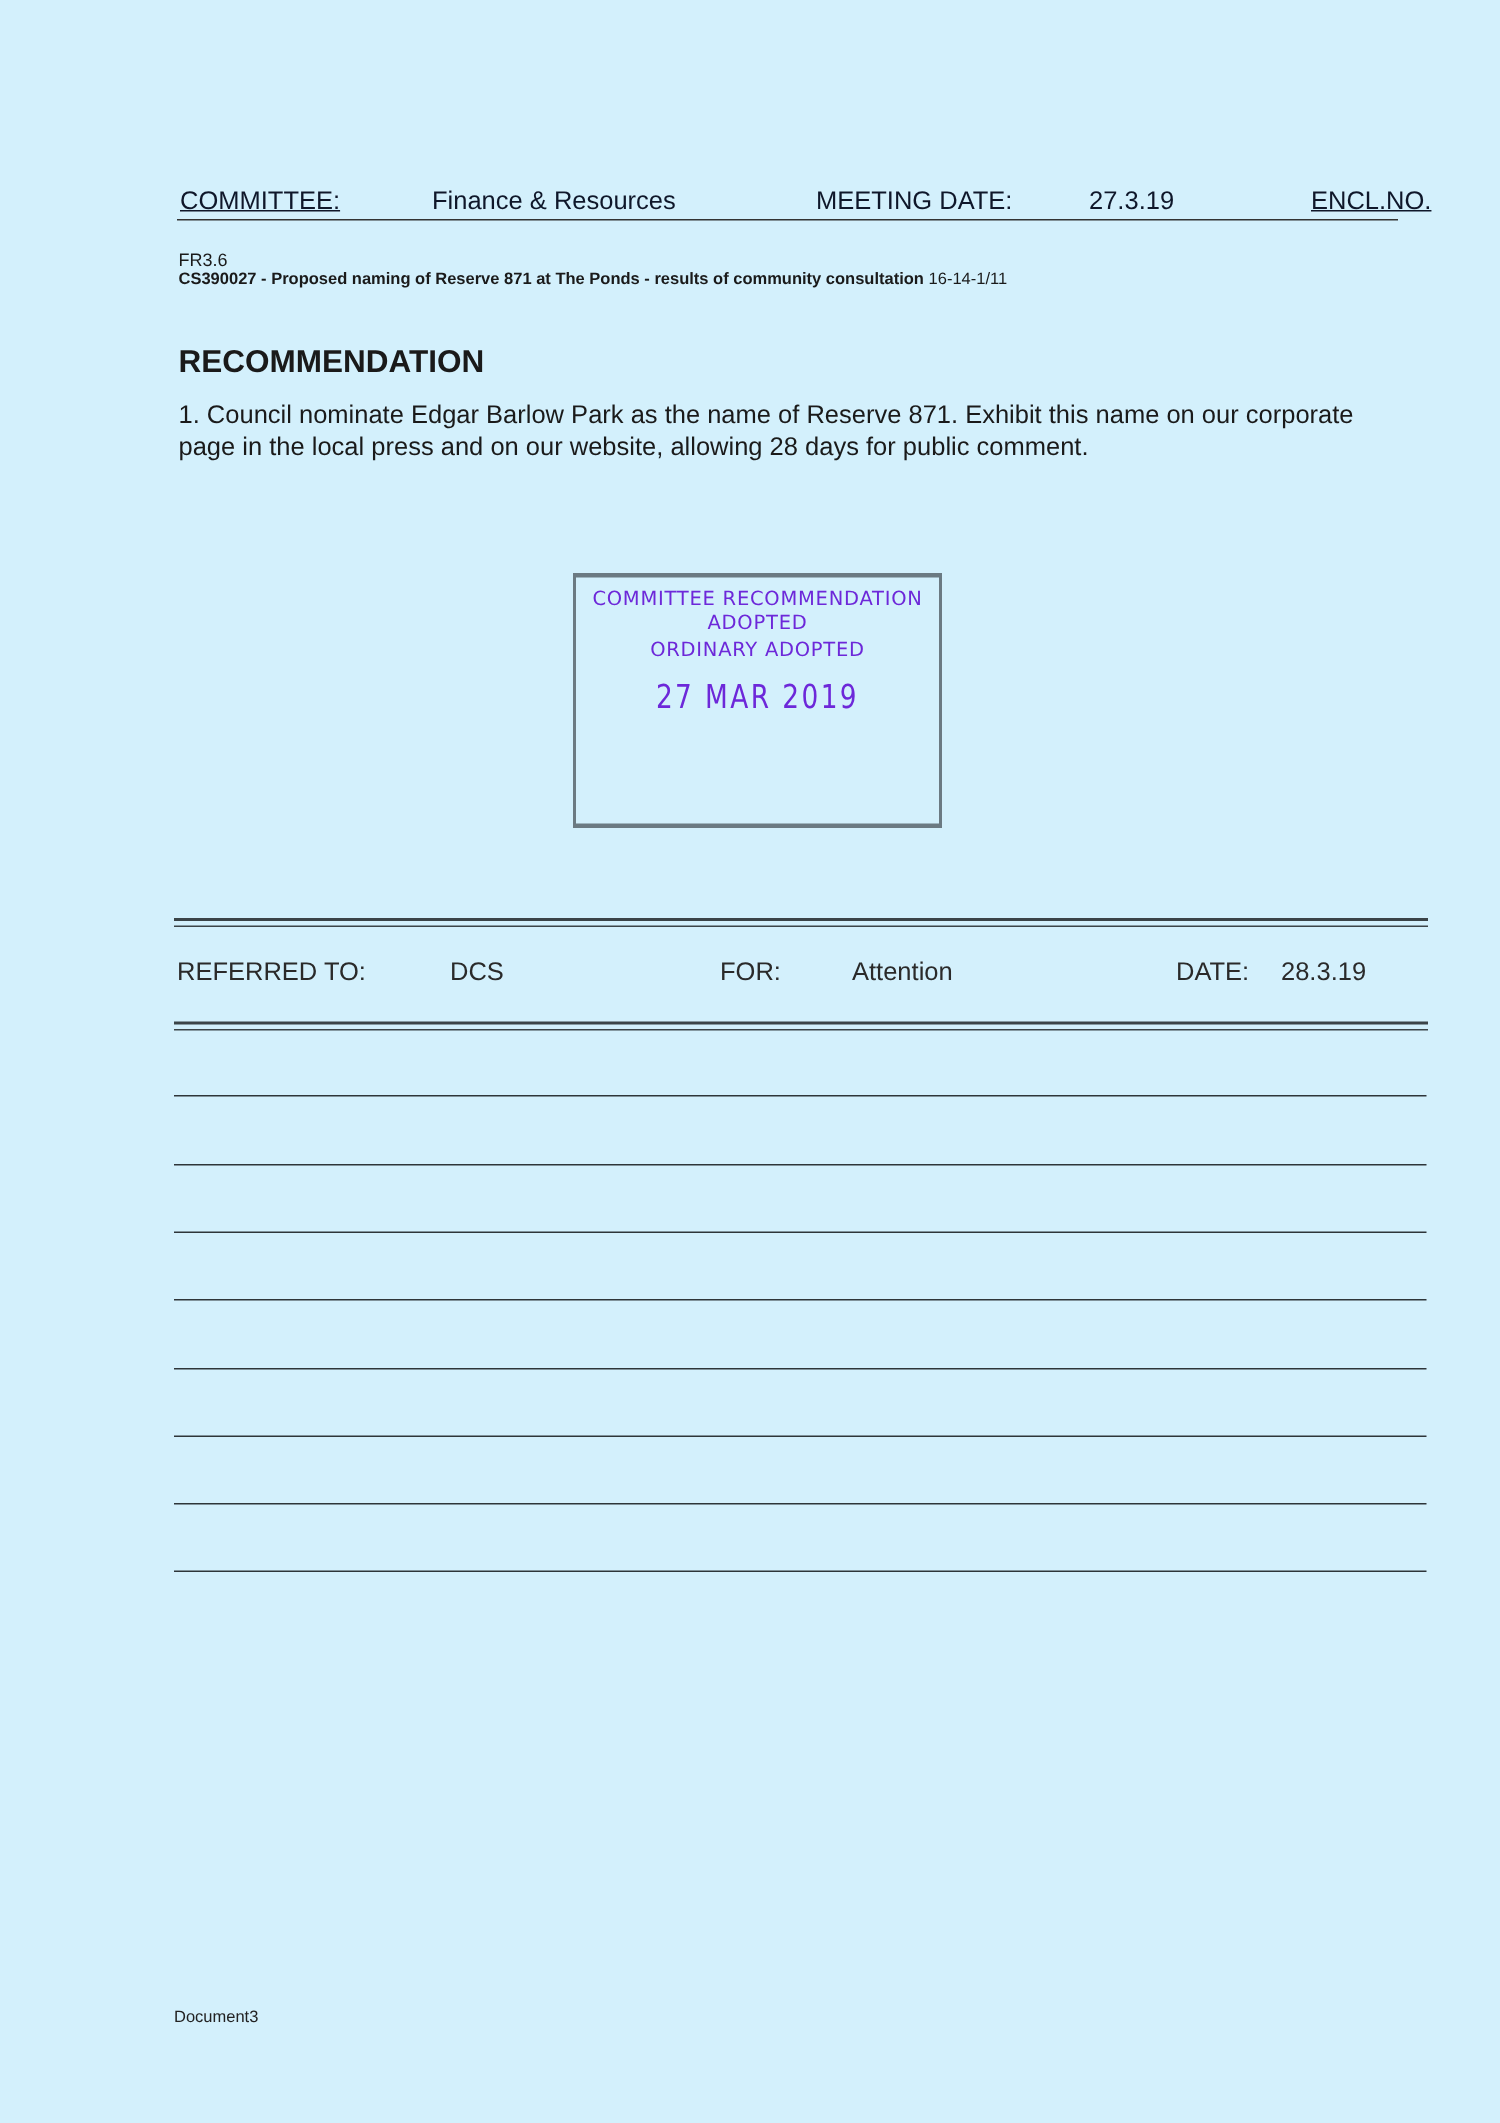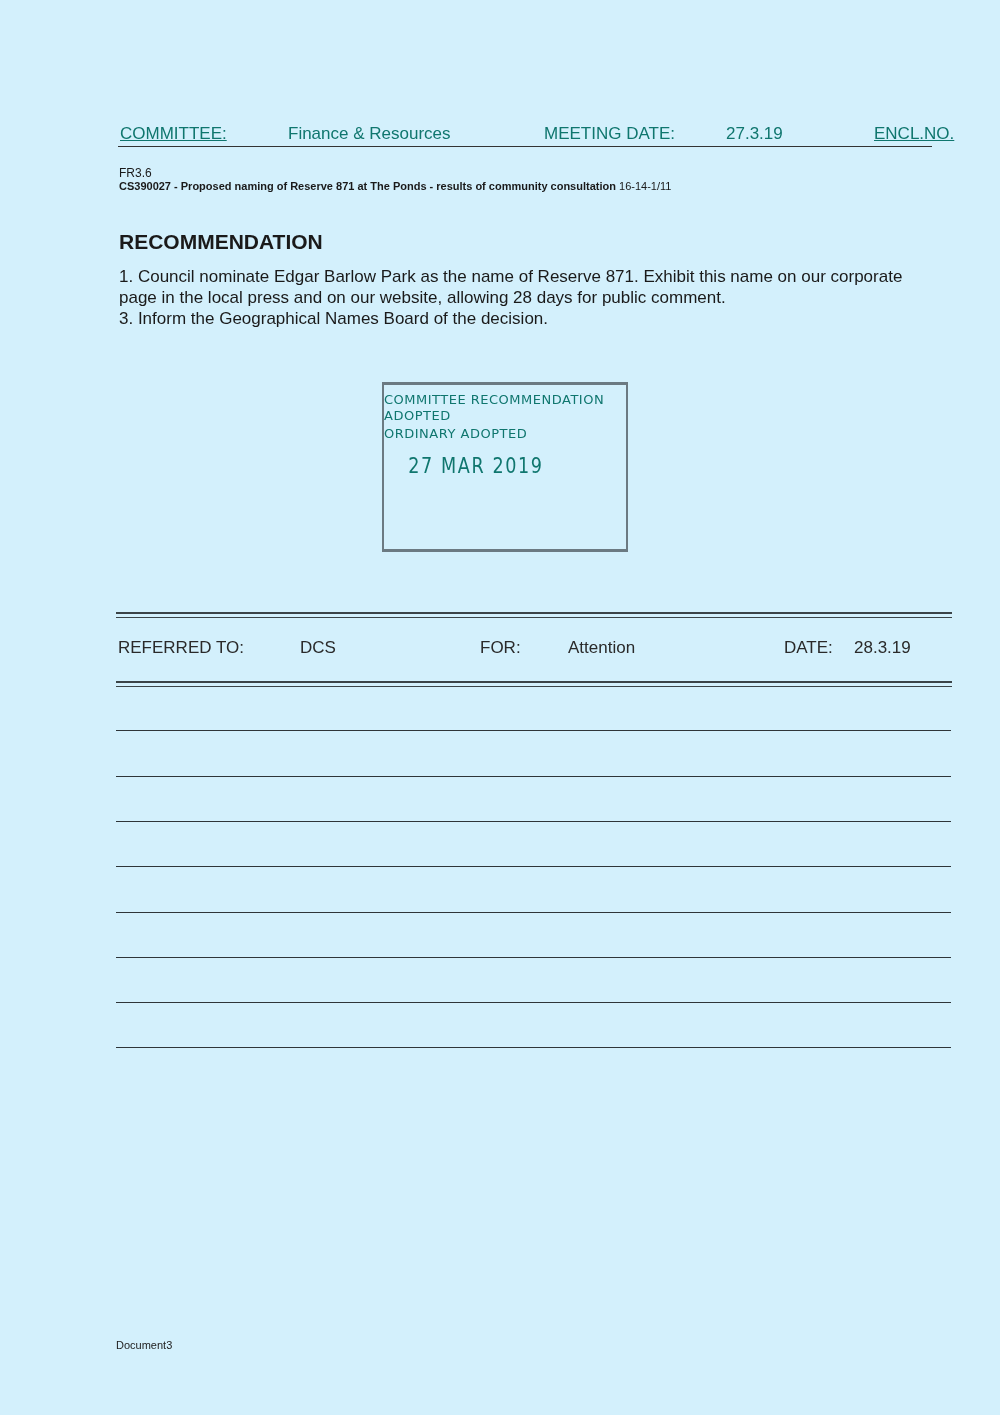--- a/index.html
+++ b/index.html
@@ -4,30 +4,30 @@
   <style>
     html, body { margin: 0; padding: 0; }
     body {
       width: 1000px; height: 1415px;
       background: #d3f0fc;
       position: relative; overflow: hidden;
       font-family: "Liberation Sans", sans-serif;
       color: #1a1a1a;
     }
     .abs { position: absolute; }
-    .hdr { top: 122px; left: 118px; width: 814px; height: 24px; border-bottom: 1px solid #333; font-size: 17px; color: #0f766e; }
+    .hdr { top: 122px; left: 118px; width: 814px; height: 24px; border-bottom: 1px solid #333; font-size: 17px; color: #0f172a; }
     .hdr span { position: absolute; top: 2px; white-space: nowrap; }
     .ul { text-decoration: underline; }
     .item-no { top: 166px; left: 119px; font-size: 12px; font-weight: normal; }
     .title { top: 176px; left: 119px; width: 740px; font-size: 11px; line-height: 21px; font-weight: bold; }
     .title .ref { font-weight: normal; }
     .rec-h { top: 230px; left: 119px; font-size: 21px; font-weight: bold; }
     .rec { top: 266px; left: 119px; width: 790px; font-size: 17px; line-height: 21px; }
     .rec p { margin: 0; }
-    .stamp { top: 382px; left: 382px; width: 242px; height: 164px; border: 2px solid #6b7a82; border-top-width: 3px; border-bottom-width: 3px; color: #0f766e; font-family: "DejaVu Sans", sans-serif; }
+    .stamp { top: 382px; left: 382px; width: 242px; height: 164px; border: 2px solid #6b7a82; border-top-width: 3px; border-bottom-width: 3px; color: #6d28d9; text-align: center; font-family: "DejaVu Sans", sans-serif; }
     .stamp .l1 { margin-top: 7px; font-size: 13px; letter-spacing: 0.5px; }
     .stamp .l2, .stamp .l3 { font-size: 13px; line-height: 18px; letter-spacing: 0.5px; }
     .stamp .date { margin-top: 10px; font-size: 22px; font-family: "DejaVu Sans", sans-serif; transform: scaleX(0.8); letter-spacing: 2px; }
     .dbl { left: 116px; width: 836px; height: 3px; border-top: 2px solid #3b4448; border-bottom: 1px solid #3b4448; }
     .ref-row { top: 638px; left: 118px; width: 830px; font-size: 17px; color: #2a2a2a; }
     .ref-row span { position: absolute; white-space: nowrap; text-align: center; }
     .line { left: 116px; width: 835px; height: 0; border-top: 1.5px solid #2e3539; }
     .footer { top: 1339px; left: 116px; font-size: 11px; color: #222; }
   </style>
 </head>
@@ -45,21 +45,20 @@
 
 <div class="abs title">
   <span>CS390027 - Proposed naming of Reserve 871 at The Ponds - results of community consultation</span>
   <span class="ref">16-14-1/11</span>
 </div>
 
 <div class="abs rec-h">RECOMMENDATION</div>
 
 <div class="abs rec">
   <p>1. Council nominate Edgar Barlow Park as the name of Reserve 871. Exhibit this name on our corporate page in the local press and on our website, allowing 28 days for public comment.</p>
-  <p>3. Inform the Geographical Names Board of the decision.</p>
 </div>
 
 <div class="abs stamp">
   <div class="l1">COMMITTEE RECOMMENDATION</div>
   <div class="l2">ADOPTED</div>
   <div class="l3">ORDINARY ADOPTED</div>
   <div class="date">27 MAR 2019</div>
 </div>
 
 <div class="abs dbl" style="top:612px"></div>

